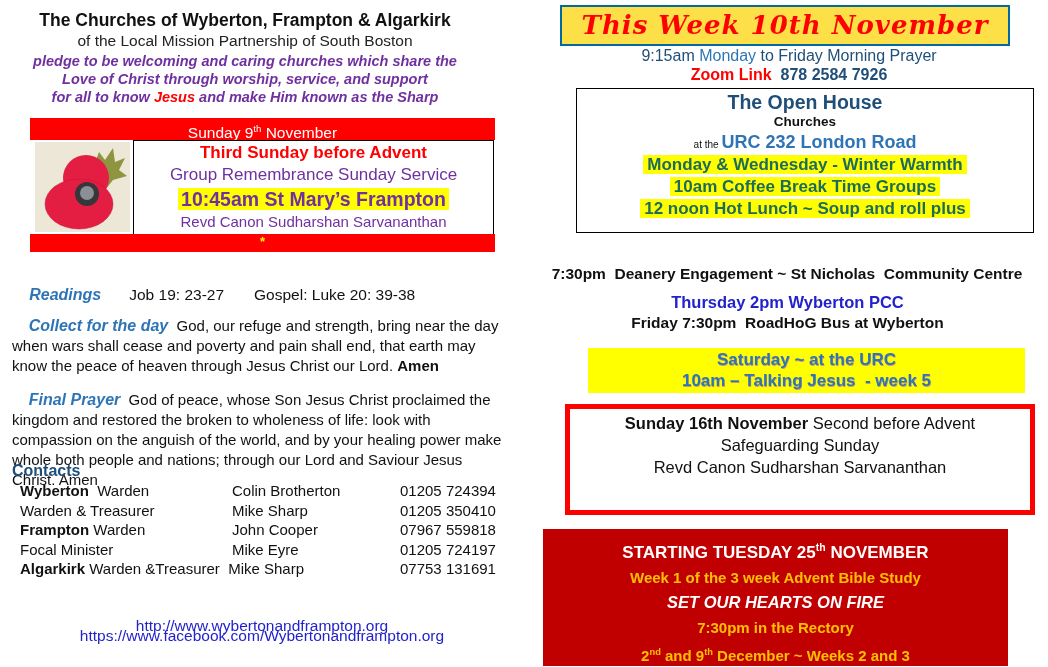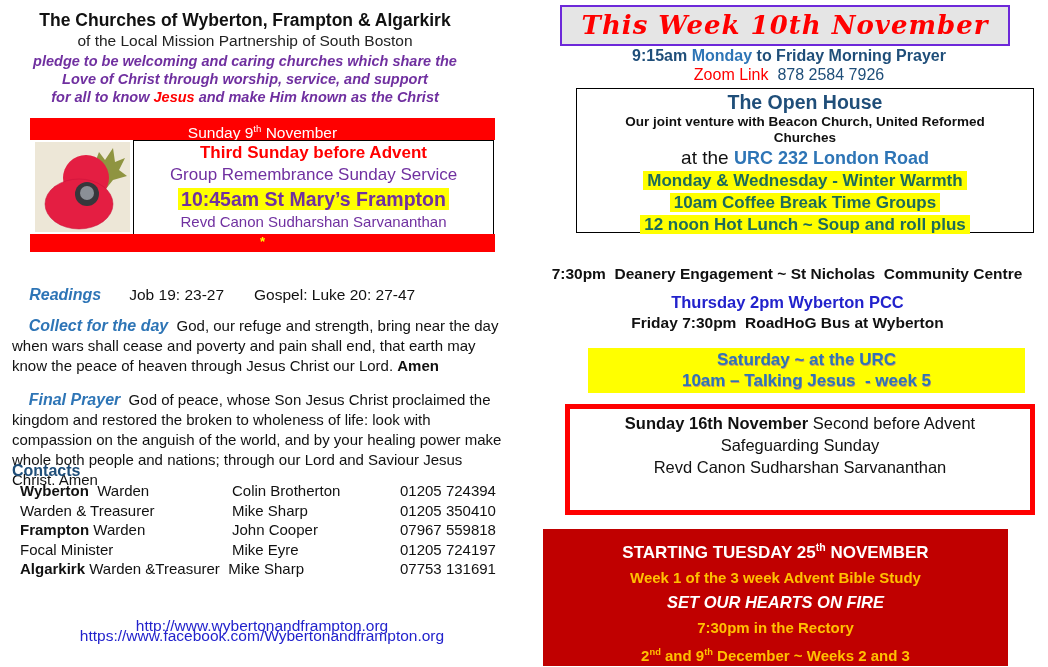--- a/index.html
+++ b/index.html
@@ -47,32 +47,32 @@
   .c-name{width:168px;}
   .c-phone{width:110px;}
 
   .links{left:0;width:524px;font-size:15.5px;color:#2222CC;}
   #link1{top:617px;}
   #link2{top:627px;}
   .links a{color:#2222CC;text-decoration:none;}
 
   
   #right-col{left:524px;top:0;width:524px;height:667px;}
-  .week-box{top:5px;left:36px;width:446px;height:37px;border:2px solid #6d28d9;background:#e5e5e5;}
+  .week-box{top:5px;left:36px;width:446px;height:37px;border:2px solid #0369a1;background:#fde047;}
   .week-title{font-family:"DejaVu Serif", serif;font-style:italic;font-weight:bold;
     font-size:26px;color:#FF0000;line-height:36px;letter-spacing:1px;}
-  .mp-line{top:47px;left:20px;width:490px;font-size:16px;font-weight:bold;color:#1F4E79;}
+  .mp-line{top:47px;left:20px;width:490px;font-size:16px;font-weight:normal;color:#1F4E79;}
   .mp-line .monday{color:#2E75B6;}
-  .zoom-line{top:66px;left:20px;width:490px;font-size:16px;font-weight:normal;color:#1F4E79;}
+  .zoom-line{top:66px;left:20px;width:490px;font-size:16px;font-weight:bold;color:#1F4E79;}
   .zoom-line .zl{color:#FF0000;}
 
   .open-box{top:88px;left:52px;width:456px;height:141px;border:1.6px solid #000;background:#fff;padding-top:2px;}
   .oh-title{font-size:19.5px;font-weight:bold;color:#1F4E79;line-height:23px;}
   .oh-sub{font-size:13.5px;font-weight:bold;color:#111;line-height:16px;}
-  .oh-at{font-size:19px;color:#111;margin-top:24px;}
+  .oh-at{font-size:10px;color:#111;margin-top:24px;}
   .oh-addr{font-size:18px;font-weight:bold;color:#2E75B6;line-height:24px;}
   .oh-hl{font-size:17px;font-weight:bold;color:#1D6B5B;line-height:22px;}
   .oh-hl .hl{background:#FFFF00;padding:0 4px;}
 
   .wk-blue{font-size:16.5px;font-weight:bold;color:#2222CC;}
   .wk-black{font-size:15.5px;font-weight:bold;color:#111;}
   #wed1{top:245px;left:16px;width:495px;}
   #wed2{top:265px;left:8px;width:510px;}
   #thu1{top:293px;left:16px;width:495px;}
   #fri1{top:314px;left:16px;width:495px;}
@@ -94,21 +94,21 @@
 <body>
 
 <div id="left-col" class="abs">
 
   <div class="abs ctr main-title">The Churches of Wyberton, Frampton &amp; Algarkirk</div>
   <div class="abs ctr sub-title">of the Local Mission Partnership of South Boston</div>
 
   <div class="abs ctr pledge">
     <div>pledge to be welcoming and caring churches which share the</div>
     <div>Love of Christ through worship, service, and support</div>
-    <div><span class="pre">for all to know </span><span class="jesus">Jesus</span><span class="pre"> and make Him known as the Christ</span></div>
+    <div><span class="pre">for all to know </span><span class="jesus">Jesus</span><span class="pre"> and make Him known as the Sharp</span></div>
   </div>
 
   <div class="abs ctr red-banner"><span class="pre">Sunday 9</span><sup>th</sup><span class="pre"> November</span></div>
 
   <div class="abs poppy-wrap">
     <svg width="95" height="90" viewBox="0 0 95 90">
       <rect x="0" y="0" width="95" height="90" fill="#EDE7D7"></rect>
       <polygon points="58,26 64,10 70,18 78,6 80,20 90,16 84,28 92,34 78,38 70,48 60,40" fill="#8F9440"></polygon>
       <circle cx="51" cy="36" r="23" fill="#E41E42"></circle>
       <ellipse cx="44" cy="62" rx="34" ry="25" fill="#E41E42"></ellipse>
@@ -121,21 +121,21 @@
   <div class="abs ctr service-box">
     <div class="svc-l1">Third Sunday before Advent</div>
     <div class="svc-l2">Group Remembrance Sunday Service</div>
     <div class="svc-l3"><span class="hl">10:45am St Mary’s Frampton</span></div>
     <div class="svc-l4">Revd Canon Sudharshan Sarvananthan</div>
   </div>
 
   <div class="abs ctr red-bar"><span>*</span></div>
 
   <div class="abs readings-row pre">
-    <span class="blue-label">Readings</span><span class="r1">Job 19: 23-27</span><span class="r2">Gospel: Luke 20: 27-47</span>
+    <span class="blue-label">Readings</span><span class="r1">Job 19: 23-27</span><span class="r2">Gospel: Luke 20: 39-38</span>
   </div>
 
   <div id="collect-para" class="abs para pre">
     <span class="blue-label">Collect for the day</span><span>  God, our refuge and strength, bring near the day when wars shall cease and poverty and pain shall end, that earth may know the peace of heaven through Jesus Christ our Lord. </span><span class="b">Amen</span>
   </div>
 
   <div id="final-para" class="abs para pre">
     <span class="blue-label">Final Prayer</span><span>  God of peace, whose Son Jesus Christ proclaimed the kingdom and restored the broken to wholeness of life: look with compassion on the anguish of the world, and by your healing power make whole both people and nations; through our Lord and Saviour Jesus Christ. Amen</span>
   </div>
 
@@ -176,21 +176,20 @@
   <div class="abs ctr week-box">
     <div class="week-title">This Week 10th November</div>
   </div>
 
   <div class="abs ctr mp-line pre"><span>9:15am </span><span class="monday">Monday</span><span> to Friday Morning Prayer</span></div>
 
   <div class="abs ctr zoom-line pre"><span class="zl">Zoom Link</span><span>  878 2584 7926</span></div>
 
   <div class="abs ctr open-box">
     <div class="oh-title">The Open House</div>
-    <div class="oh-sub">Our joint venture with Beacon Church, United Reformed</div>
     <div class="oh-sub">Churches</div>
     <div><span class="oh-at pre">at the </span><span class="oh-addr">URC 232 London Road</span></div>
     <div class="oh-hl"><span class="hl">Monday &amp; Wednesday - Winter Warmth</span></div>
     <div class="oh-hl"><span class="hl">10am Coffee Break Time Groups</span></div>
     <div class="oh-hl"><span class="hl">12 noon Hot Lunch ~ Soup and roll plus</span></div>
   </div>
 
   <div id="wed2" class="abs ctr wk-black pre">7:30pm  Deanery Engagement ~ St Nicholas  Community Centre</div>
   <div id="thu1" class="abs ctr wk-blue pre">Thursday 2pm Wyberton PCC</div>
   <div id="fri1" class="abs ctr wk-black pre">Friday 7:30pm  RoadHoG Bus at Wyberton</div>

